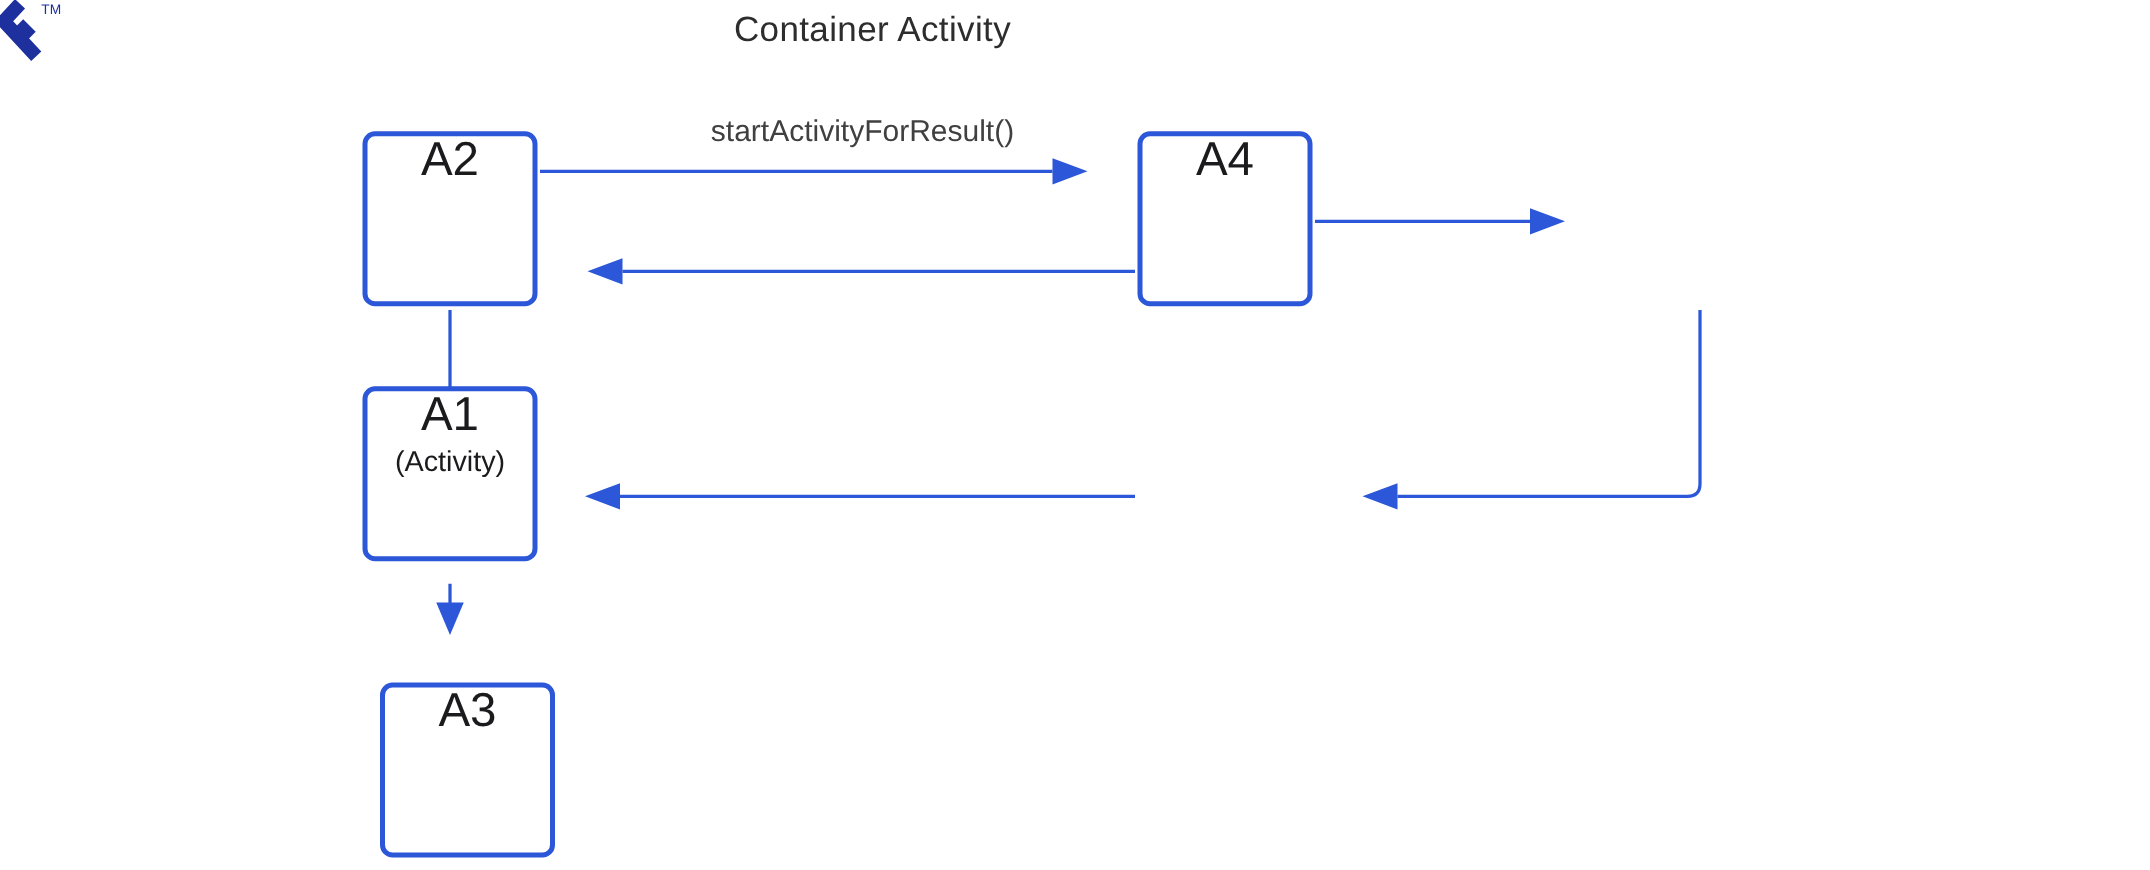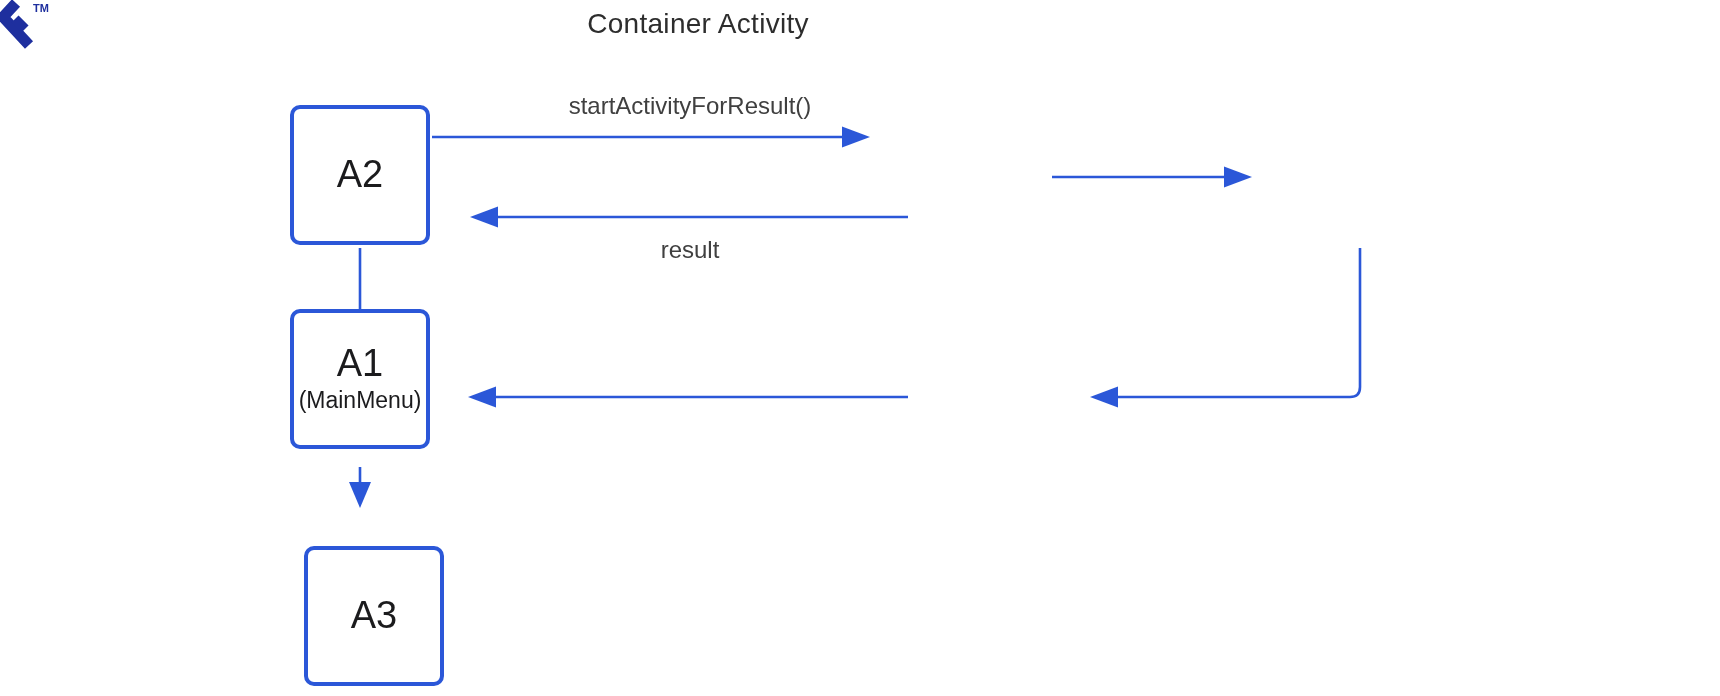--- a/index.html
+++ b/index.html
@@ -21,35 +21,35 @@
   }
   #logo {
     position: absolute;
     top: 0; left: 0;
     width: 64px; height: 56px;
   }
   #logo .tm {
     position: absolute;
     top: 2px; left: 33px;
     font-size: 11px;
-    font-weight: bold;
+    font-weight: normal;
     color: #1e2f9e;
     letter-spacing: 0px;
   }
   .node {
     position: absolute;
     width: 140px; height: 140px;
     box-sizing: border-box;
     border: 4px solid #2b57d8;
     border-radius: 10px;
     background: #ffffff;
     display: flex;
     flex-direction: column;
     align-items: center;
-    justify-content: center;
+    justify-content: flex-start;
   }
   .node-label {
     font-size: 38px;
     color: #1b1b1d;
     line-height: 1.05;
   }
   .node-sublabel {
     font-size: 23px;
     color: #1b1b1d;
     margin-top: 3px;
@@ -119,31 +119,33 @@
     <g>
       <path class="shaft" d="M360 248 V324"></path>
     </g>
     <g>
       <path class="shaft" d="M360 467 V483"></path>
       <polygon class="head" points="360,508 349,482 371,482"></polygon>
     </g>
   </svg>
 
   <div class="edge-label" style="top:92px">startActivityForResult()</div>
-  <div class="edge-label" style="top:236px">result</div>
 
   <div class="node" style="left:290px; top:105px">
     <span class="node-label">A2</span>
   </div>
 
+  <div class="node" style="left:910px; top:105px">
+    <span class="node-label">A4</span>
+  </div>
 
 
   <div class="node" style="left:290px; top:309px">
     <span class="node-label">A1</span>
-    <span class="node-sublabel">(MainMenu)</span>
+    <span class="node-sublabel">(Activity)</span>
   </div>
 
 
   <div class="node" style="left:304px; top:546px">
     <span class="node-label">A3</span>
   </div>
 
 </div>
 
 </body></html>

